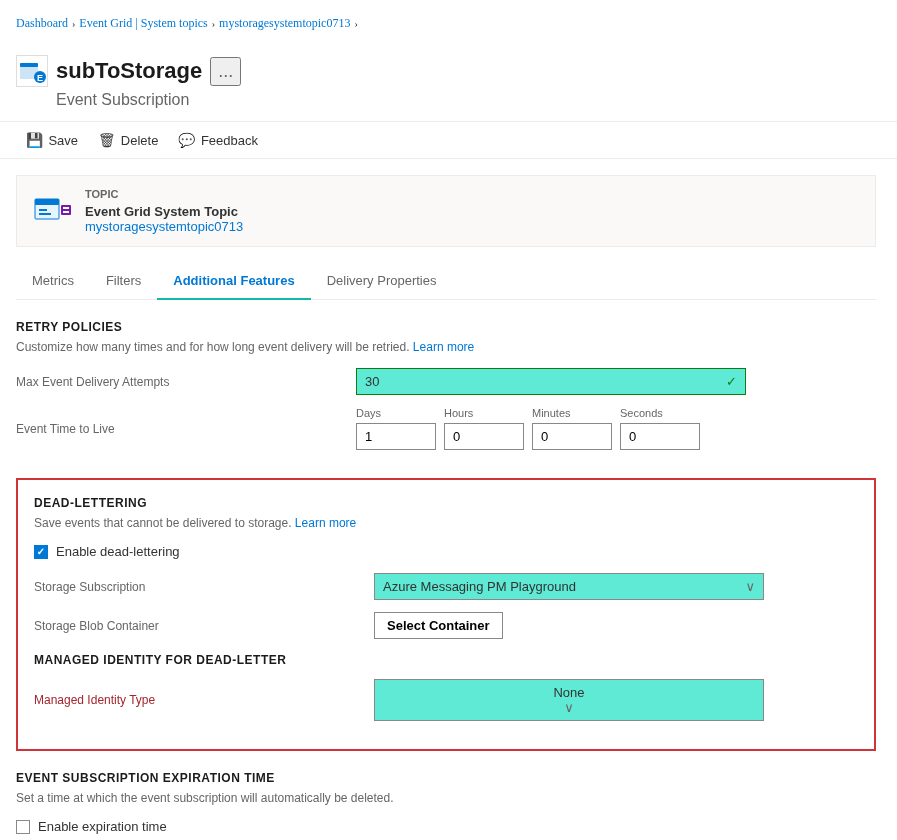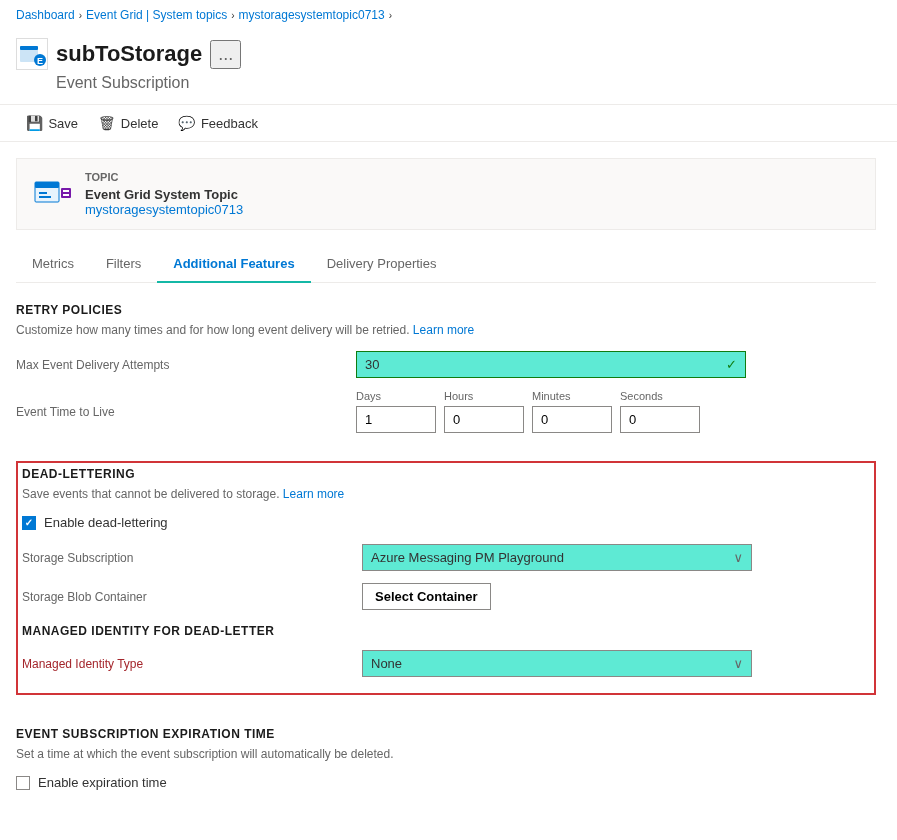--- a/index.html
+++ b/index.html
@@ -1,18 +1,18 @@
 <!DOCTYPE html>
 <html><head>
   <meta charset="utf-8">
   <style>
     * { box-sizing: border-box; margin: 0; padding: 0; }
     body { font-family: 'Segoe UI', Arial, sans-serif; font-size: 13px; color: #333; background: #fff; }
     
-    .breadcrumb { display: flex; align-items: center; padding: 8px 16px; font-size: 12px; color: #0078d4; gap: 4px; }
+    .breadcrumb { display: flex; align-items: center; padding: 16px 16px; font-size: 12px; color: #0078d4; gap: 4px; font-family: Liberation Serif, serif; }
     .breadcrumb span { color: #333; }
     .breadcrumb a { color: #0078d4; text-decoration: none; cursor: pointer; }
     .chevron { color: #666; font-size: 10px; }
     
     .page-header { padding: 8px 16px 12px; border-bottom: 1px solid #edebe9; }
     .page-title-row { display: flex; align-items: center; gap: 8px; margin-bottom: 4px; }
     .page-icon { width: 32px; height: 32px; background: #fff; border: 1px solid #ddd; display: flex; align-items: center; justify-content: center; font-size: 18px; }
     .page-title { font-size: 22px; font-weight: 600; color: #1b1b1b; }
     .more-btn { font-size: 18px; color: #666; cursor: pointer; padding: 2px 6px; }
     .page-subtitle { font-size: 16px; color: #666; margin-left: 40px; }
@@ -47,21 +47,21 @@
     .select-box .chevron-icon { color: #666; }
     
     .select-box-success { border-color: #107c10; }
     .select-box-success .check-icon { color: #107c10; }
     
     .time-inputs { display: flex; gap: 8px; }
     .time-group { display: flex; flex-direction: column; gap: 4px; }
     .time-label { font-size: 11px; color: #666; }
     .time-input { border: 1px solid #8a8886; padding: 5px 8px; font-size: 13px; width: 80px; }
     
-    .dead-letter-section { border: 2px solid #d13438; padding: 4px; margin-bottom: 16px; }
+    .dead-letter-section { border: 2px solid #d13438; padding: 16px; margin-bottom: 4px; }
     
     .checkbox-row { display: flex; align-items: center; gap: 8px; margin-bottom: 14px; }
     .checkbox { width: 14px; height: 14px; border: 1px solid #8a8886; background: #0078d4; display: flex; align-items: center; justify-content: center; cursor: pointer; flex-shrink: 0; }
     .checkbox.checked { background: #0078d4; border-color: #0078d4; }
     .checkbox-check { color: white; font-size: 10px; font-weight: bold; }
     .checkbox-label { font-size: 13px; cursor: pointer; }
     
     .btn-outline { padding: 5px 12px; border: 1px solid #8a8886; background: #fff; font-size: 13px; cursor: pointer; font-weight: 600; text-align: center; }
     
     .managed-identity-title { font-size: 12px; font-weight: 700; text-transform: uppercase; color: #1b1b1b; margin: 14px 0 12px; letter-spacing: 0.5px; }
@@ -214,21 +214,21 @@
         <div class="form-control">
           <button class="btn-outline">Select Container</button>
         </div>
       </div>
 
       <div class="managed-identity-title">MANAGED IDENTITY FOR DEAD-LETTER</div>
 
       <div class="form-row">
         <div class="form-label" style="color:#a4262c;">Managed Identity Type</div>
         <div class="form-control">
-          <div class="select-box" style="width: 390px;">
+          <div class="select-box" style="width: 390px; flex-direction: column;">
             <span>None</span>
             <span class="chevron-icon">∨</span>
           </div>
         </div>
       </div>
     </div>
 
     <div class="expiry-section">
       <div class="section-title">EVENT SUBSCRIPTION EXPIRATION TIME</div>
       <div class="section-desc">Set a time at which the event subscription will automatically be deleted.</div>

